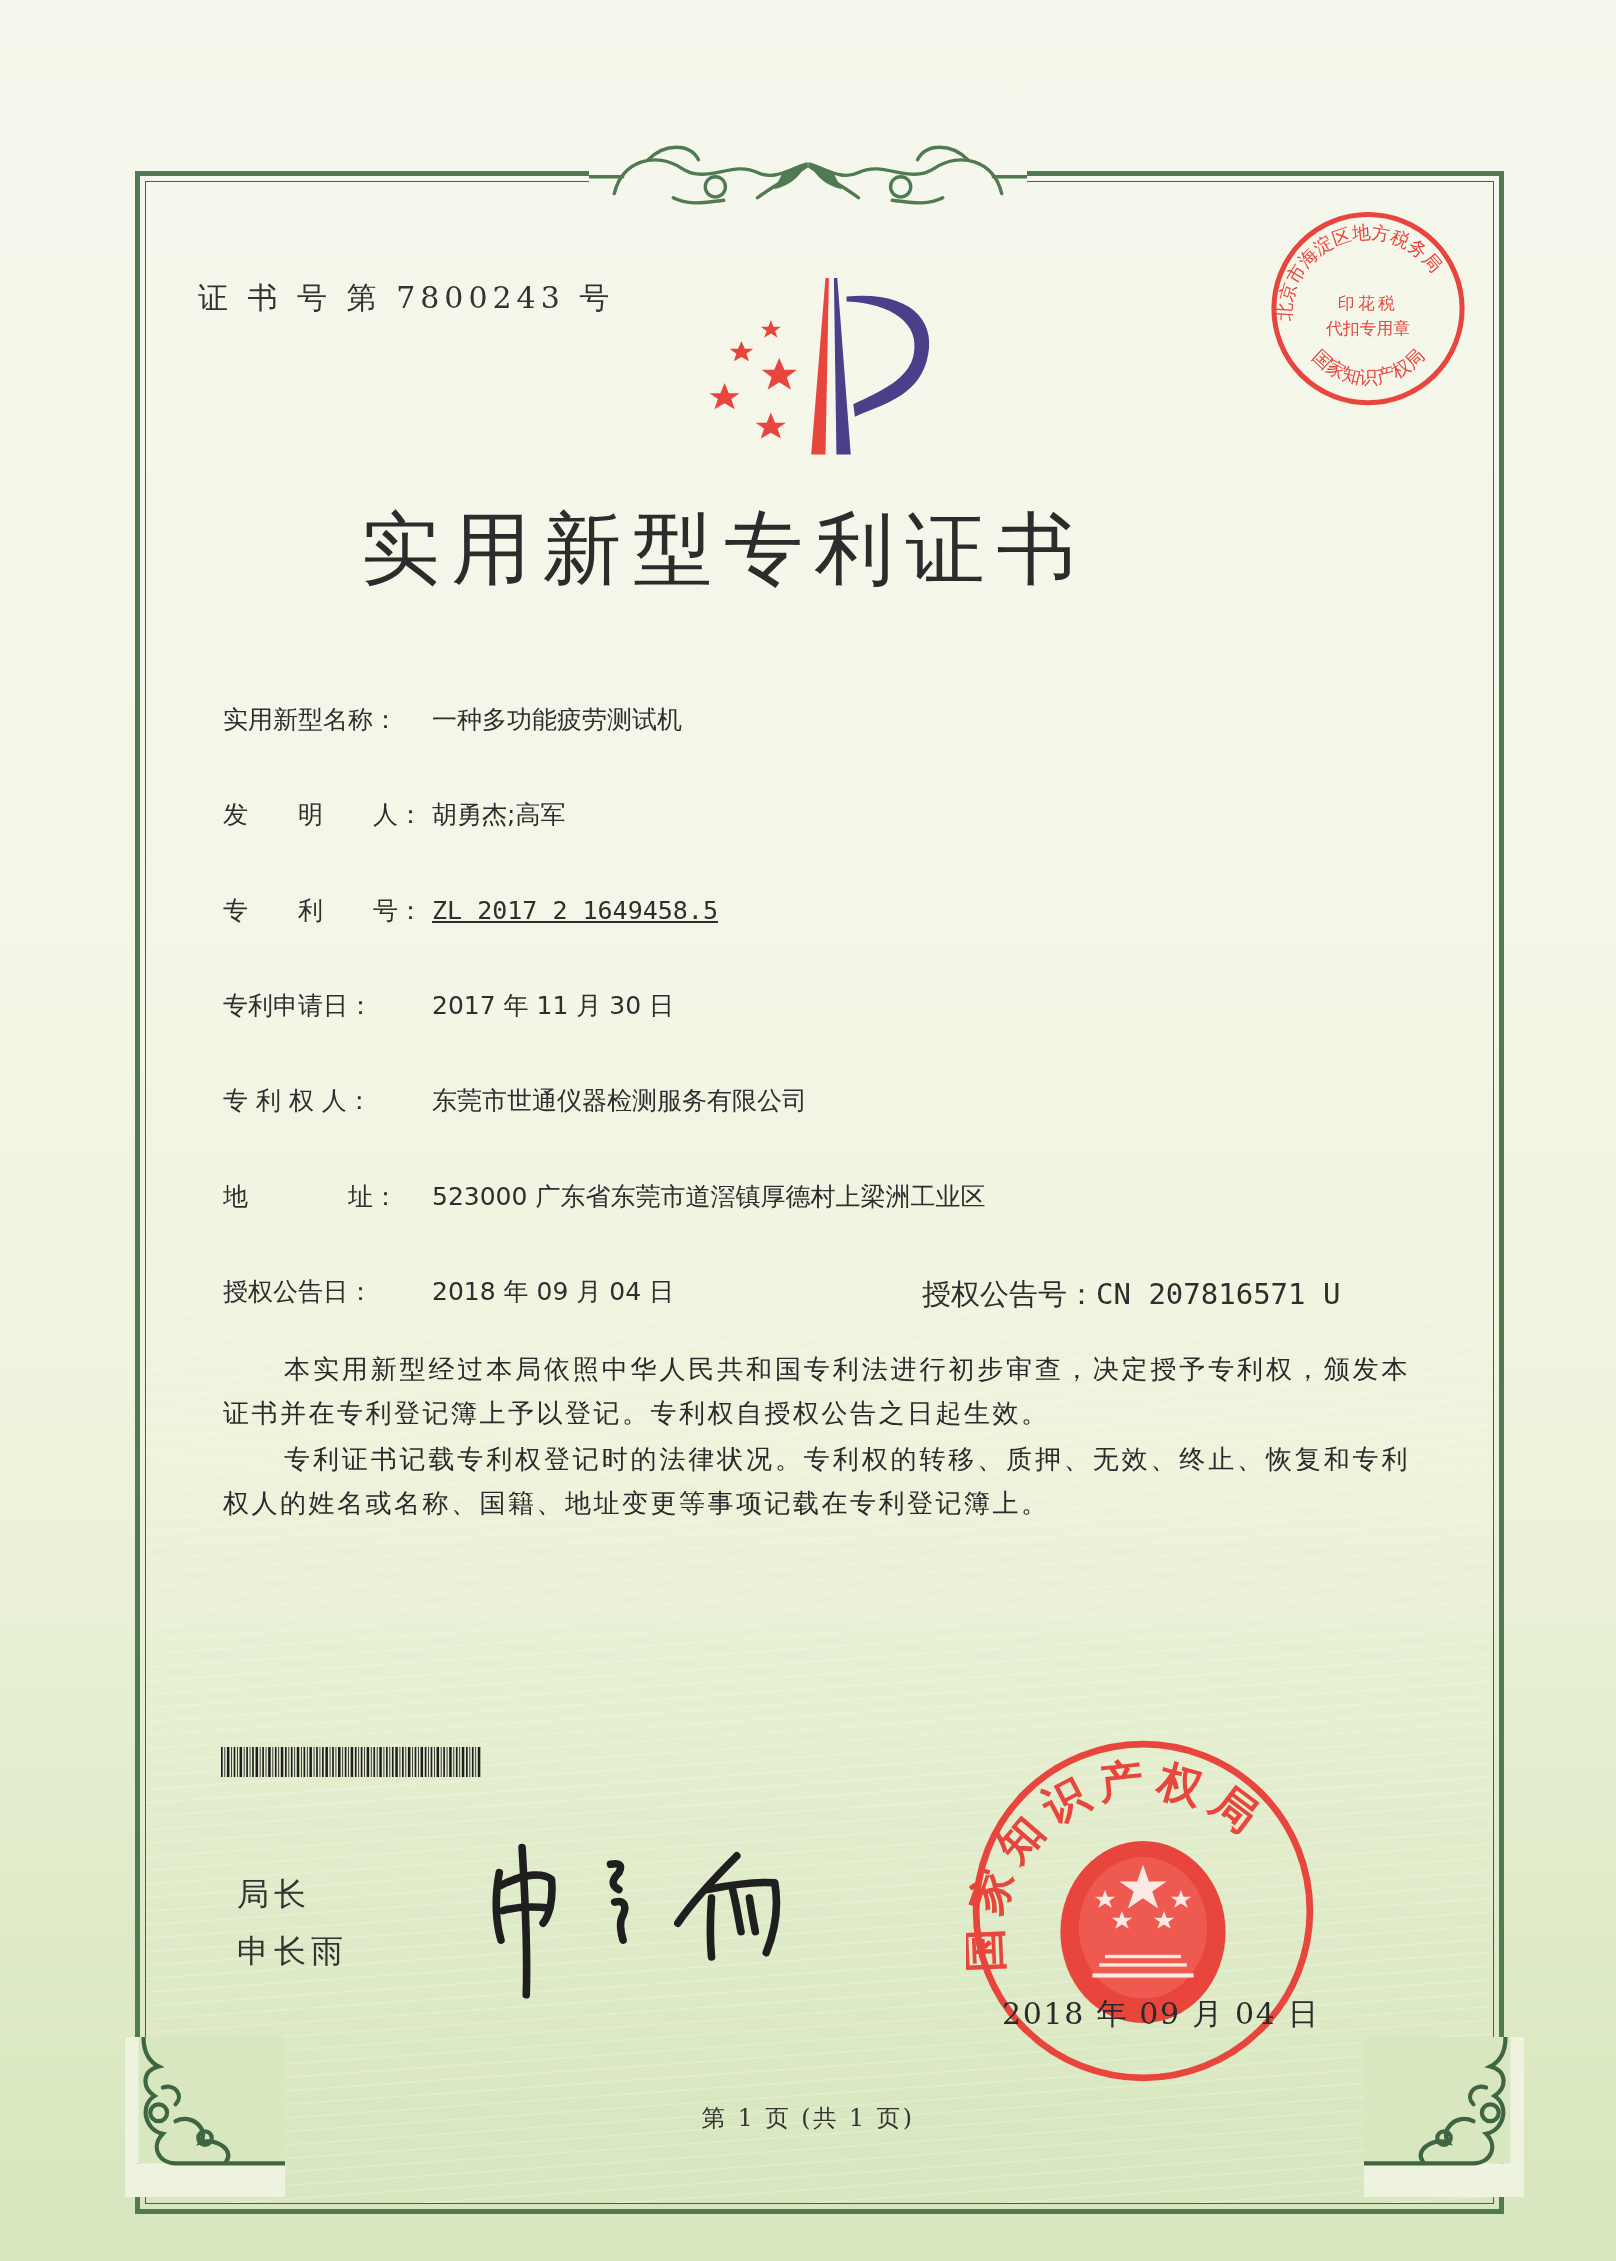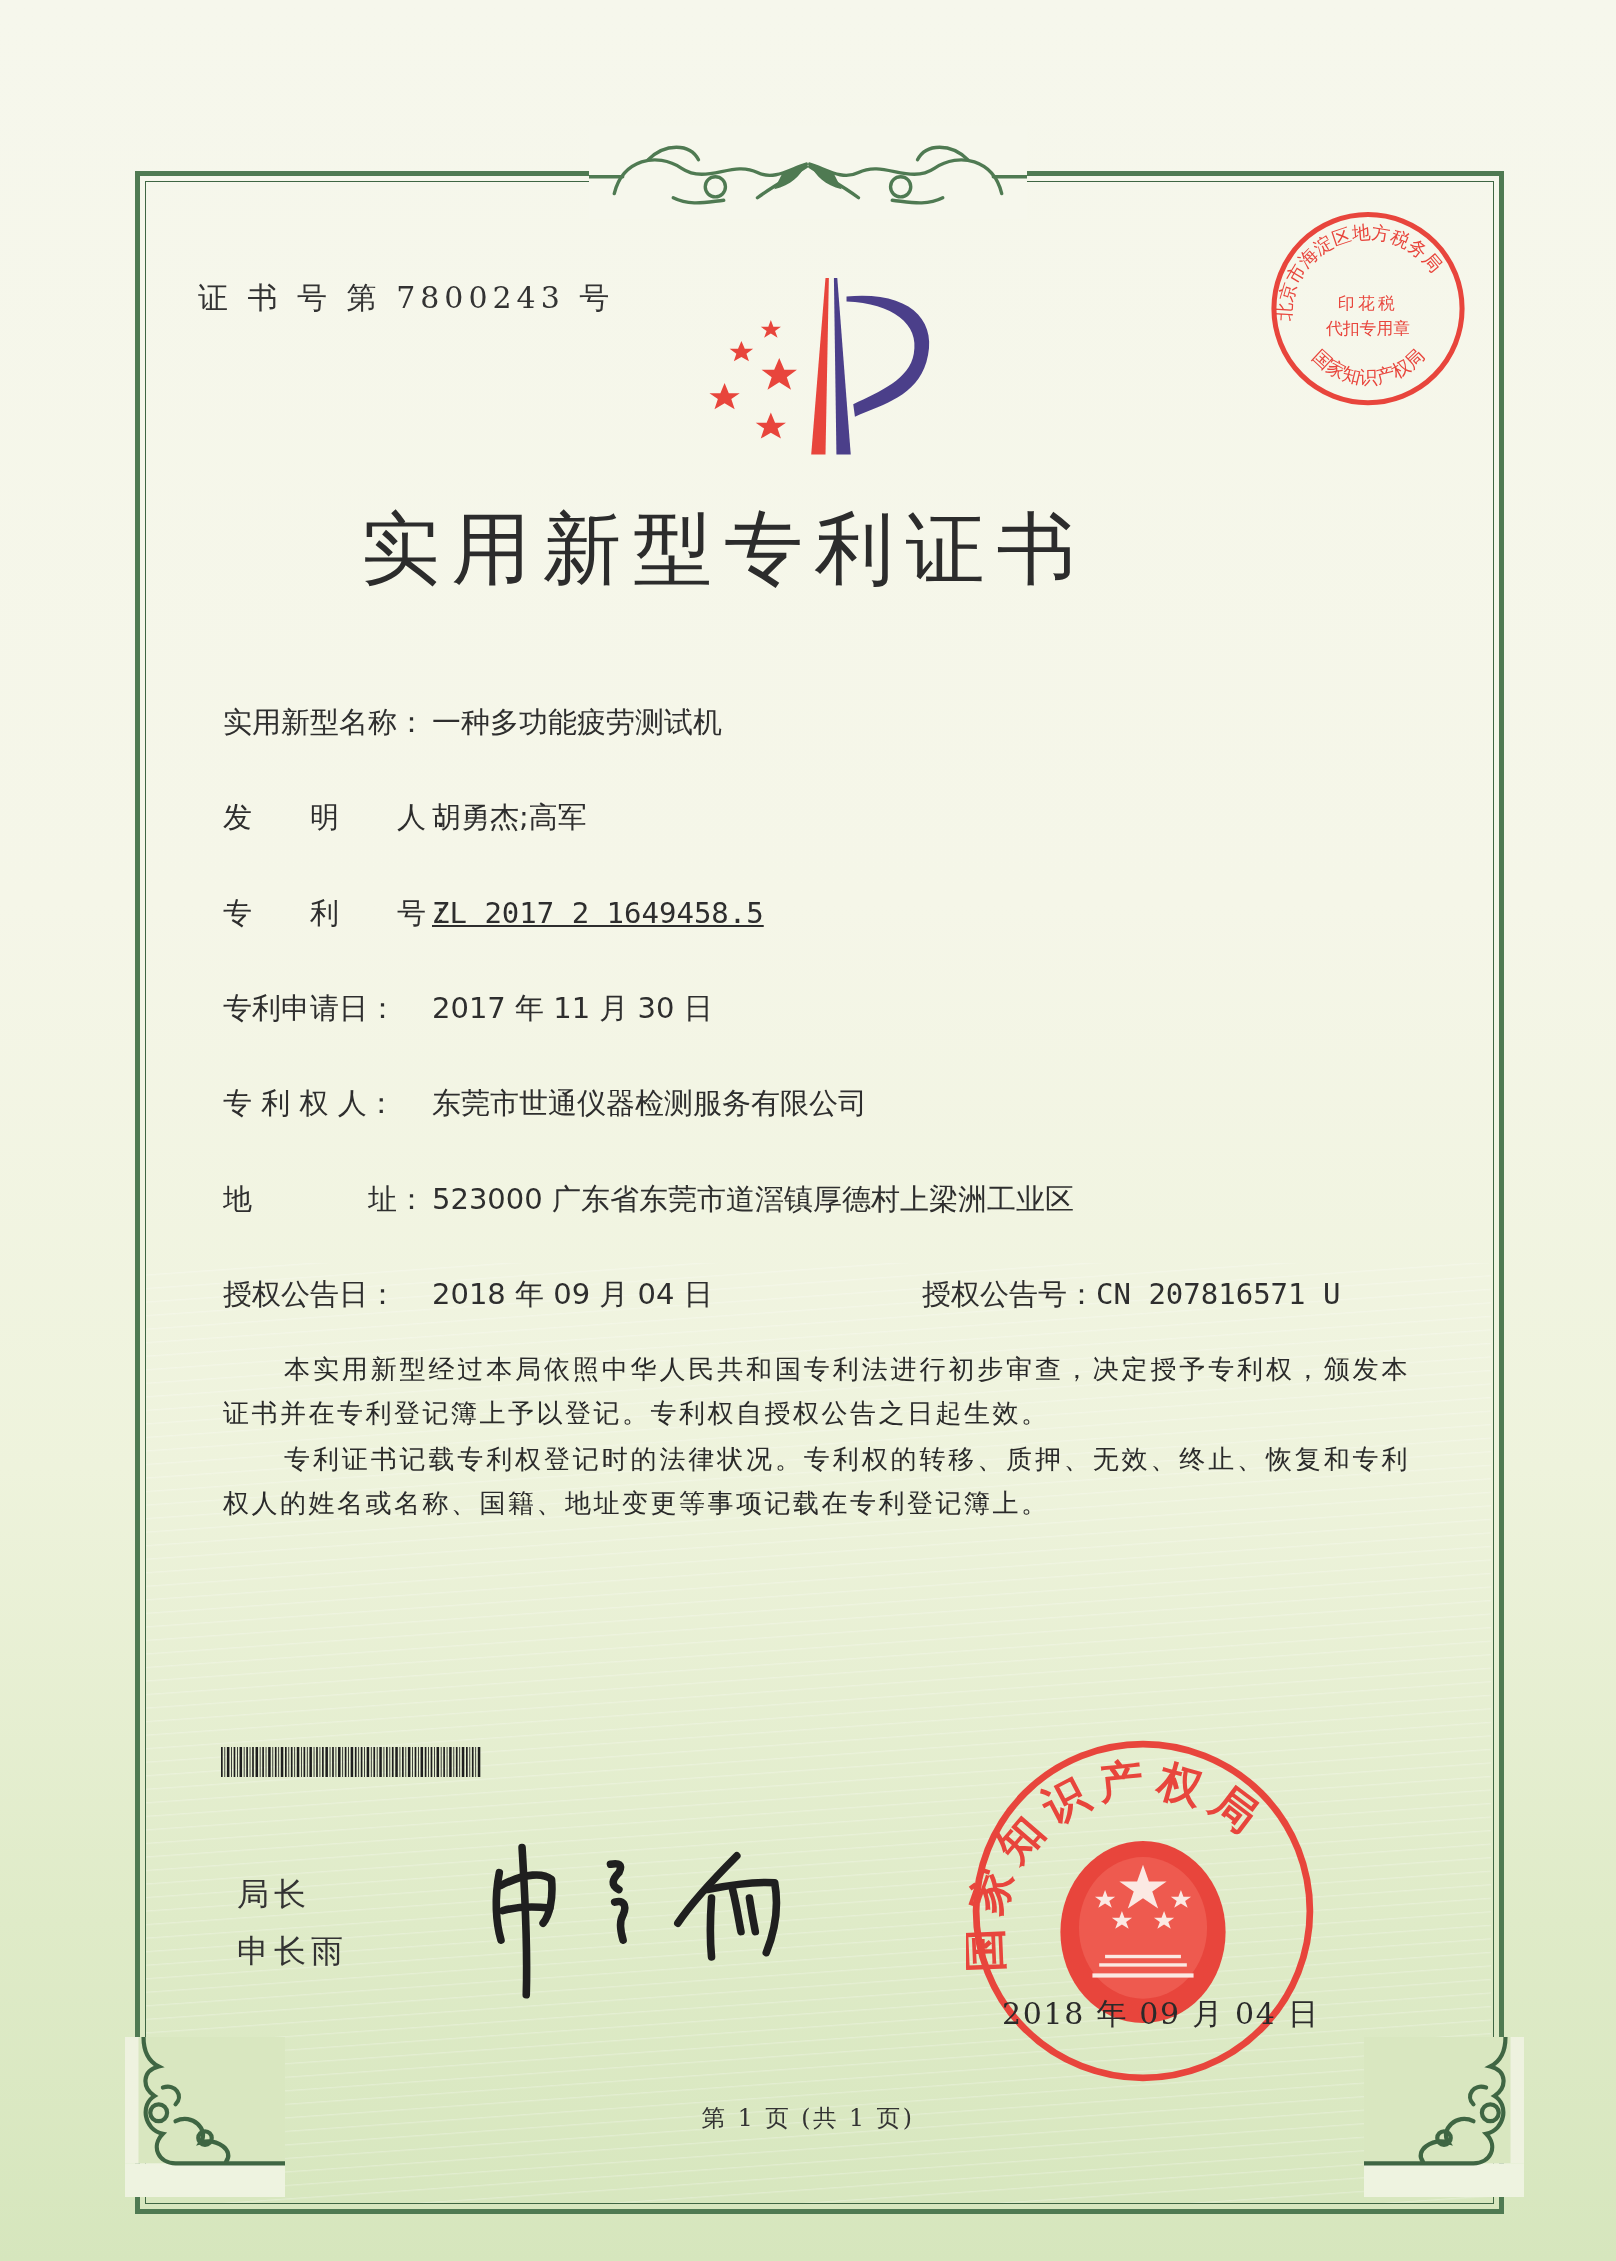--- a/index.html
+++ b/index.html
@@ -35,21 +35,21 @@
     font-family:"DejaVu Serif","Liberation Serif",serif; color:#333;
   }
   .logo { position:absolute; left:699px; top:278px; width:253px; height:185px; }
   .tax-stamp { position:absolute; left:1263px; top:206px; width:210px; height:206px; }
   .title {
     position:absolute; left:0; top:497px; width:1448px; text-align:center;
     font-size:79px; letter-spacing:11.8px; color:#2c2c2c;
     font-family:"DejaVu Serif","Liberation Serif",serif;
   }
   .field {
-    position:absolute; left:223px; font-size:29px; color:#2e2e2e;
+    position:absolute; left:223px; font-size:25px; color:#2e2e2e;
     font-family:"DejaVu Sans","Liberation Sans",sans-serif; white-space:nowrap;
   }
   .field .label { display:inline-block; width:209px; }
   .field .val { font-family:"DejaVu Sans Mono","Liberation Mono",monospace;text-decoration:underline; }
   .field .val-cn { font-family:"DejaVu Sans","Liberation Sans",sans-serif; }
   .field-right { position:absolute; left:922px; top:1275px; font-size:29px;
     font-family:"DejaVu Sans","Liberation Sans",sans-serif; white-space:nowrap; color:#2e2e2e; }
   .body-text {
     position:absolute; left:223px; top:1347px; width:1187px; font-size:26px; line-height:44px;
     font-family:"DejaVu Sans","Liberation Sans",sans-serif; color:#2a2a2a; letter-spacing:2.5px;

